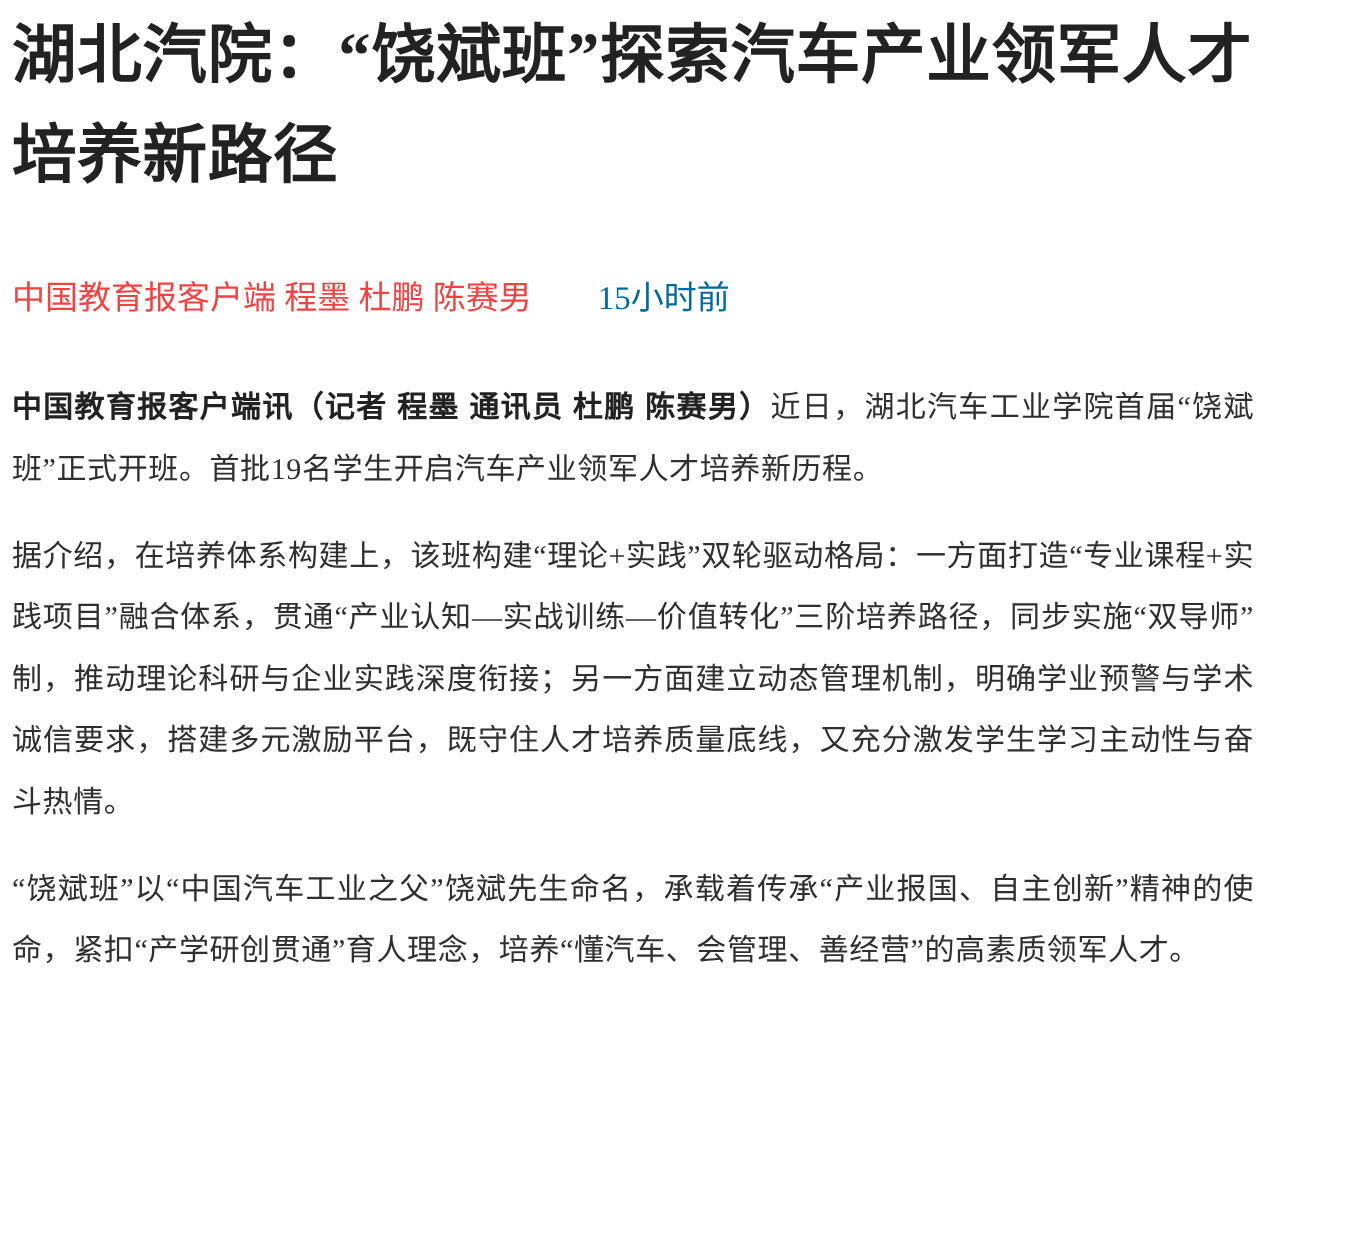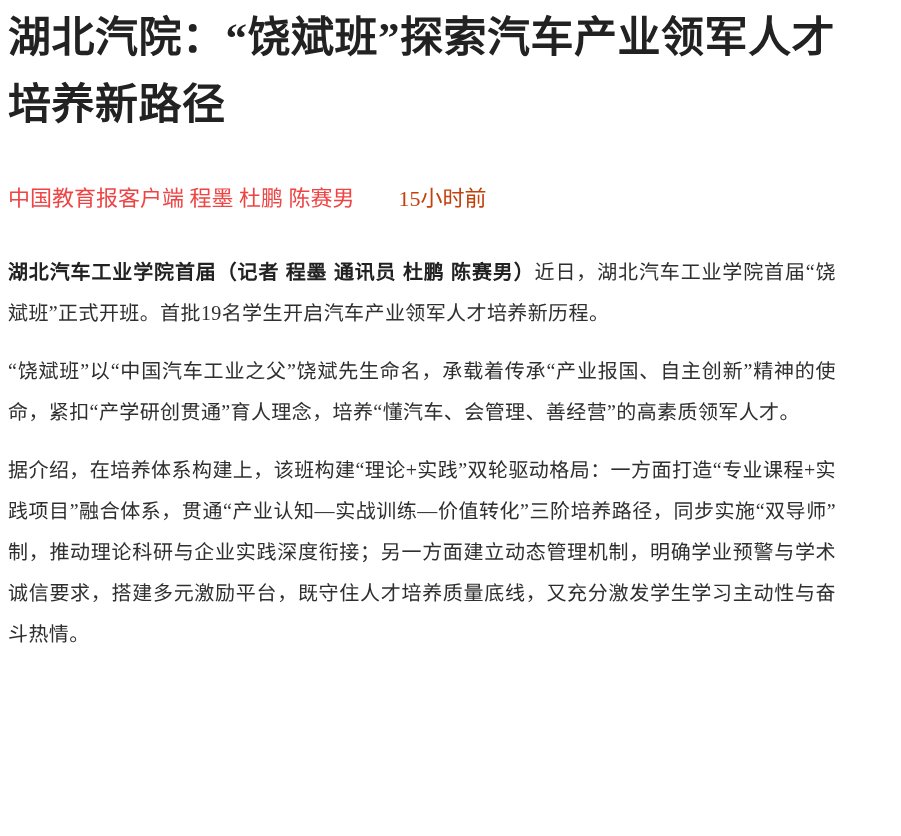--- a/index.html
+++ b/index.html
@@ -28,21 +28,21 @@
     font-family: "Liberation Serif", "DejaVu Serif", serif;
     font-size: 22px;
     line-height: 30px;
     display: flex;
     align-items: baseline;
   }
   .byline-source-authors {
     color: #ef4444;
   }
   .byline-time {
-    color: #c2410c;
+    color: #0369a1;
     margin-left: 44px;
   }
   .article-body {
     padding: 38px 8px 0 8px;
   }
   .article-body p {
     margin: 0 0 17px 0;
     font-family: "Liberation Serif", "DejaVu Serif", serif;
     font-size: 20px;
     line-height: 41px;
@@ -66,23 +66,23 @@
 
   <h1 class="article-title">湖北汽院：“饶斌班”探索汽车产业领军人才培养新路径</h1>
 
   <div class="byline">
     <span class="byline-source-authors">中国教育报客户端 程墨 杜鹏 陈赛男</span>
     <span class="byline-time">15小时前</span>
   </div>
 
   <div class="article-body">
     <p>
-      <span class="para-lead">湖北汽车工业学院首届（记者 程墨 通讯员 杜鹏 陈赛男）</span><span>近日，湖北汽车工业学院首届“饶斌班”正式开班。首批19名学生开启汽车产业领军人才培养新历程。</span>
+      <span class="para-lead">中国教育报客户端讯（记者 程墨 通讯员 杜鹏 陈赛男）</span><span>近日，湖北汽车工业学院首届“饶斌班”正式开班。首批19名学生开启汽车产业领军人才培养新历程。</span>
+    </p>
+    <p>
+      <span class="para-lead"></span><span>据介绍，在培养体系构建上，该班构建“理论+实践”双轮驱动格局：一方面打造“专业课程+实践项目”融合体系，贯通“产业认知—实战训练—价值转化”三阶培养路径，同步实施“双导师”制，推动理论科研与企业实践深度衔接；另一方面建立动态管理机制，明确学业预警与学术诚信要求，搭建多元激励平台，既守住人才培养质量底线，又充分激发学生学习主动性与奋斗热情。</span>
     </p>
     <p>
       <span class="para-lead"></span><span>“饶斌班”以“中国汽车工业之父”饶斌先生命名，承载着传承“产业报国、自主创新”精神的使命，紧扣“产学研创贯通”育人理念，培养“懂汽车、会管理、善经营”的高素质领军人才。</span>
-    </p>
-    <p>
-      <span class="para-lead"></span><span>据介绍，在培养体系构建上，该班构建“理论+实践”双轮驱动格局：一方面打造“专业课程+实践项目”融合体系，贯通“产业认知—实战训练—价值转化”三阶培养路径，同步实施“双导师”制，推动理论科研与企业实践深度衔接；另一方面建立动态管理机制，明确学业预警与学术诚信要求，搭建多元激励平台，既守住人才培养质量底线，又充分激发学生学习主动性与奋斗热情。</span>
     </p>
   </div>
 
 </div>
 
 </body></html>

